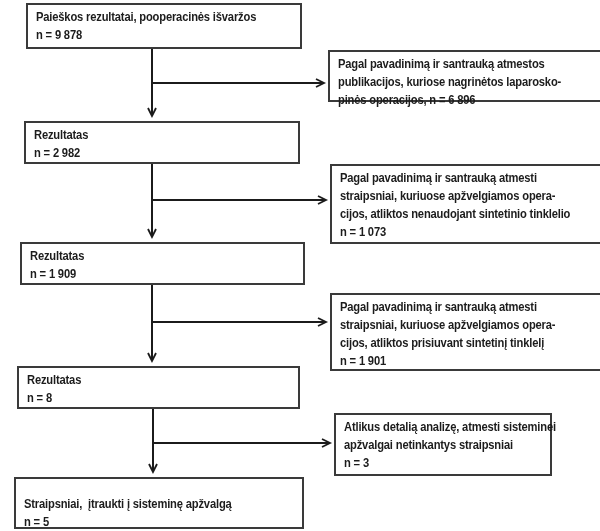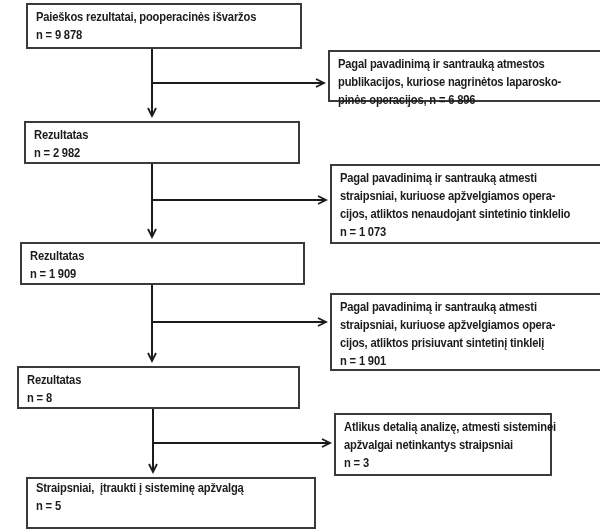--- a/index.html
+++ b/index.html
@@ -38,21 +38,21 @@
     letter-spacing: -0.2px;
     white-space: pre;
     transform: scaleX(0.86);
     transform-origin: 0 0;
   }
   
   .b0 { left: 14px;  top: 3px;   width: 276px; height: 46px; }
   .b2 { left: 12px;  top: 121px; width: 276px; height: 43px; }
   .b4 { left: 8px;   top: 242px; width: 285px; height: 43px; }
   .b6 { left: 5px;   top: 366px; width: 283px; height: 43px; }
-  .b8 { left: 14px;   top: 477px; width: 290px; height: 52px; padding-top: 0; }
+  .b8 { left: 2px;   top: 477px; width: 290px; height: 52px; padding-top: 16px; }
   
   .b1 { left: 316px; top: 50px;  width: 278px; height: 52px; }
   .b3 { left: 318px; top: 164px; width: 279px; height: 80px; }
   .b5 { left: 318px; top: 293px; width: 277px; height: 78px; }
   .b7 { left: 322px; top: 413px; width: 218px; height: 63px; }
 </style>
 </head>
 <body>
 
 <div class="stage">

